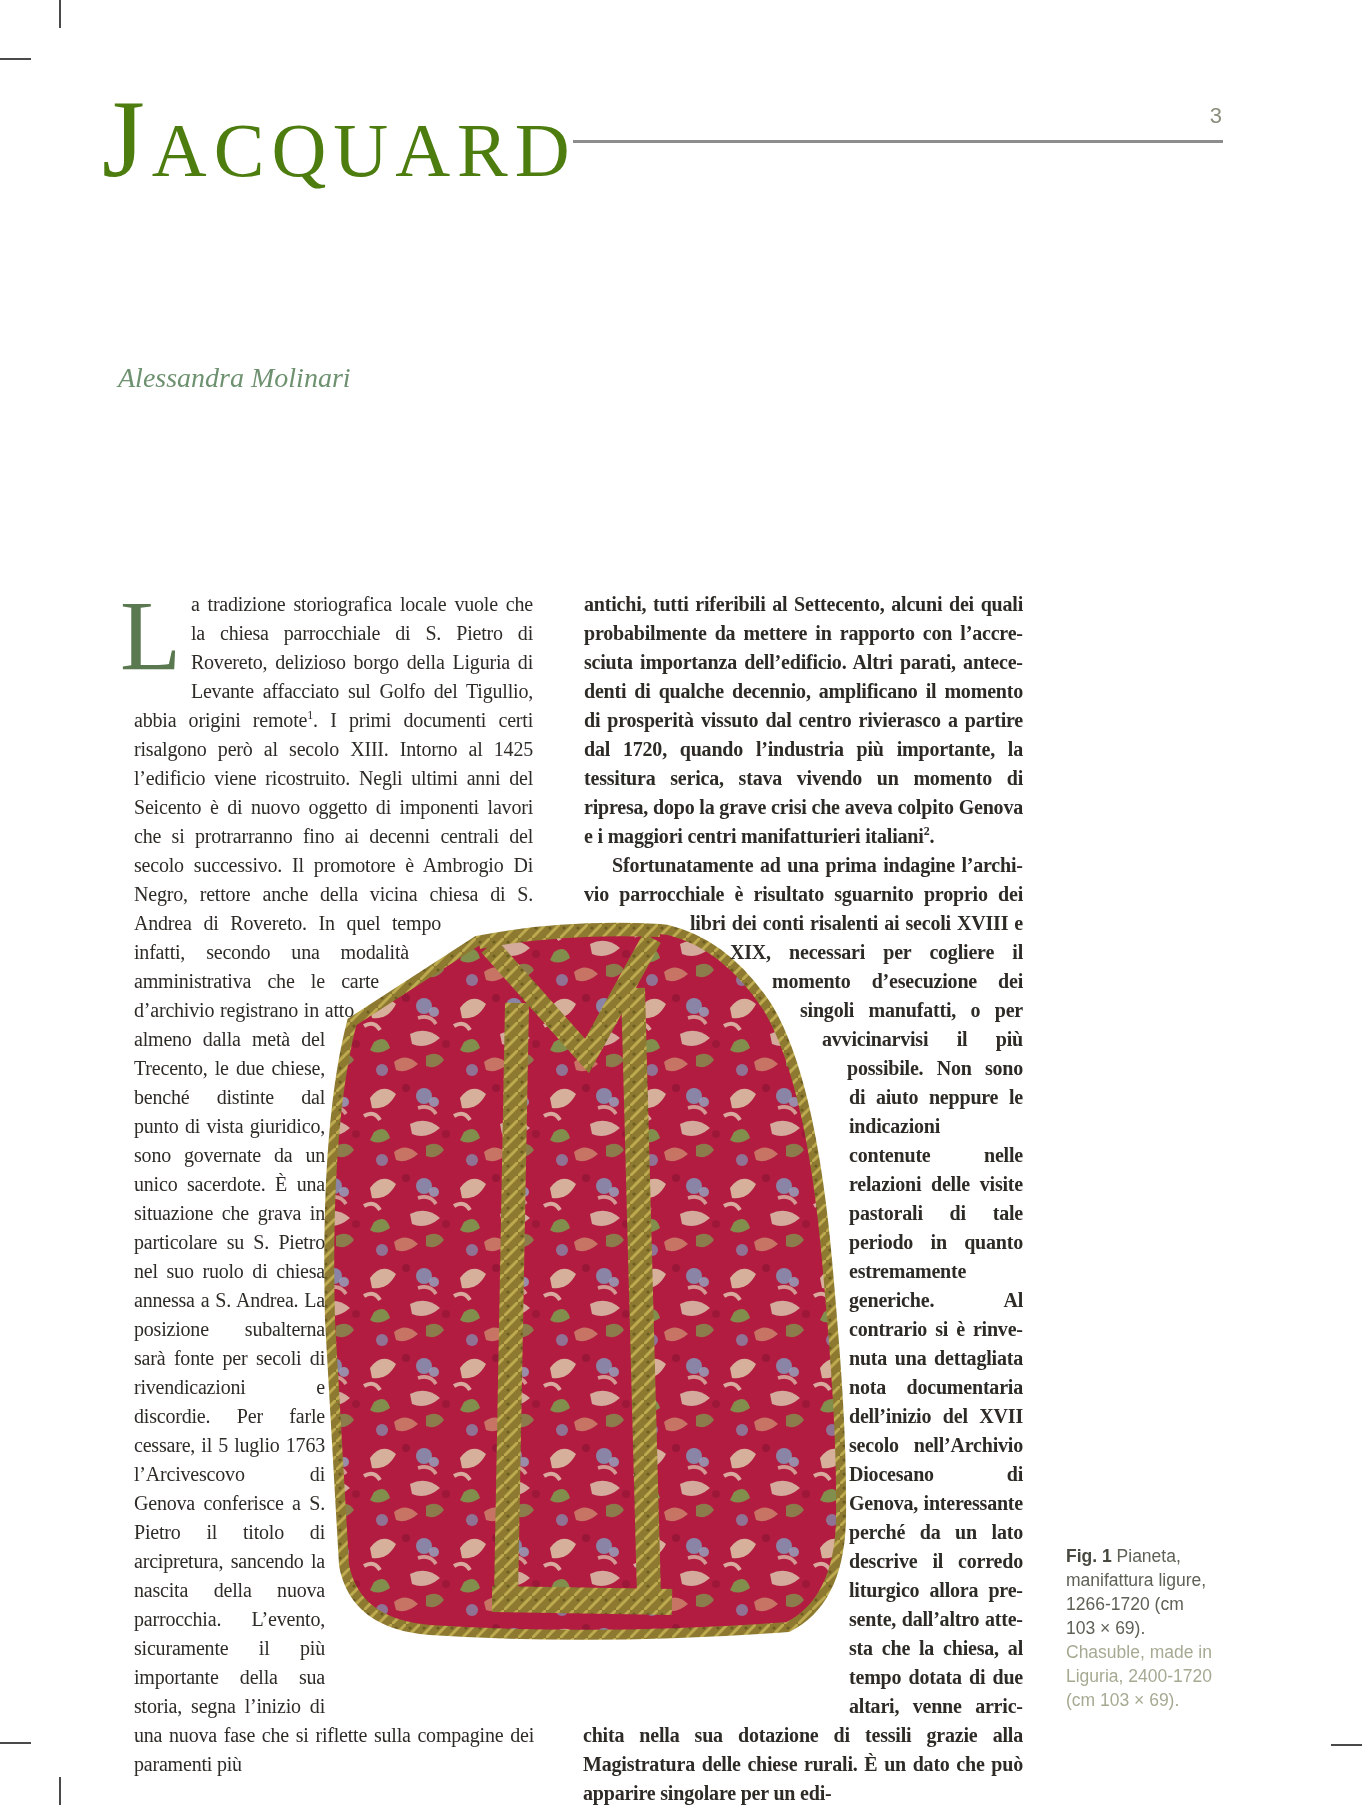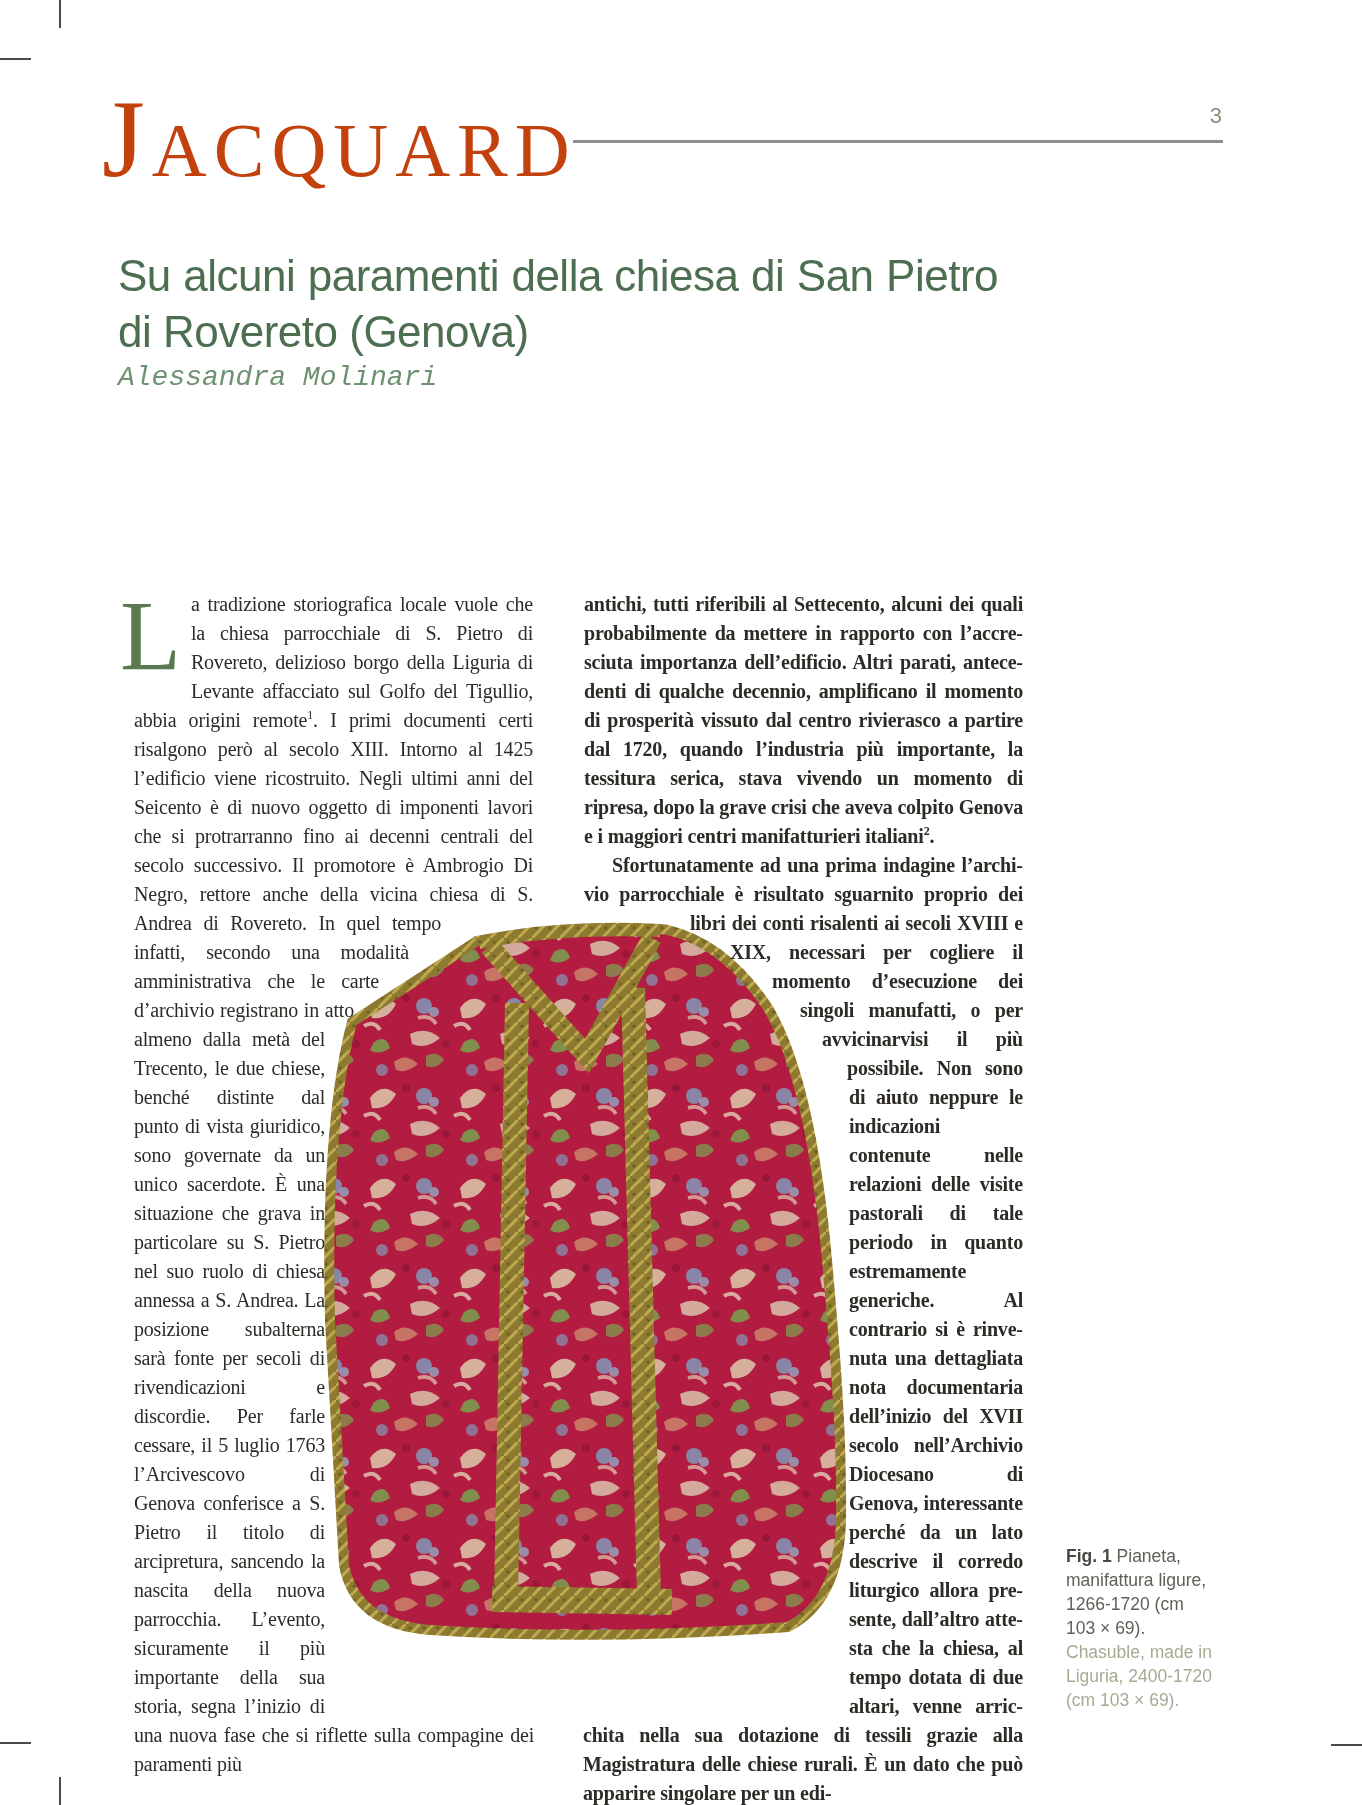--- a/index.html
+++ b/index.html
@@ -1,29 +1,29 @@
 <!DOCTYPE html>
 <html><head>
 <meta charset="utf-8">
 <style>
   html,body{margin:0;padding:0;background:#ffffff;}
   .page{position:relative;width:1362px;height:1805px;background:#ffffff;overflow:hidden;
         font-family:"Liberation Serif",serif;}
   .mark{position:absolute;background:#4a4a4a;}
   .logo{position:absolute;left:102px;top:84px;font-family:"Liberation Serif",serif;
-        font-size:76px;line-height:1;letter-spacing:7px;color:#c2410c;
+        font-size:76px;line-height:1;letter-spacing:7px;color:#4d7c0f;
         text-transform:uppercase;}
   .logo::first-letter{font-size:110px;}
   .header-rule{position:absolute;left:573px;top:140px;width:650px;height:3px;background:#8d8d8d;}
   .page-number{position:absolute;left:1160px;top:103px;width:62px;text-align:right;
         font-family:"Liberation Sans",sans-serif;font-size:22px;color:#8b8e7c;}
   .title{position:absolute;left:118px;top:248px;width:880px;margin:0;
         font-family:"Liberation Sans",sans-serif;font-weight:400;font-size:44px;line-height:56px;
         letter-spacing:-0.5px;color:#4d6e51;text-align:justify;}
-  .author{position:absolute;left:118px;top:362px;font-family:Liberation Mono, monospace;
+  .author{position:absolute;left:118px;top:362px;font-family:Liberation Serif, serif;
         font-style:italic;font-size:28px;color:#6e9170;}
   .col{position:absolute;top:590px;font-size:20px;line-height:29px;text-align:justify;
         color:#2e2b27;letter-spacing:-0.2px;hyphens:manual;}
   .col1{left:134px;width:400px;}
   .col2{left:583px;width:440px;}
   .col p{margin:0;padding:0;font-weight:bold;}
   .col p.indent{text-indent:28px;}
   .sp{float:right;clear:right;}
   .sq{float:left;clear:left;}
   .dropcap{float:left;font-family:"Liberation Serif",serif;font-size:100px;line-height:84px;
@@ -44,21 +44,20 @@
   <div class="mark" style="left:59px;top:0;width:2px;height:28px"></div>
   <div class="mark" style="left:0;top:58px;width:31px;height:2px"></div>
   <div class="mark" style="left:0;top:1742px;width:31px;height:2px"></div>
   <div class="mark" style="left:59px;top:1777px;width:2px;height:28px"></div>
   <div class="mark" style="left:1331px;top:1744px;width:31px;height:2px"></div>
 
   <div class="logo">Jacquard</div>
   <div class="header-rule"></div>
   <div class="page-number">3</div>
 
-  <h1 class="title">Su alcuni paramenti della chiesa di San Pietro di Rovereto (Genova)</h1>
   <div class="author">Alessandra Molinari</div>
 
   <svg class="figure-svg" width="1362" height="1805" viewBox="0 0 1362 1805">
     <defs>
       <pattern id="brocade" width="90" height="90" patternUnits="userSpaceOnUse">
         <rect width="90" height="90" fill="#b21c41"></rect>
         <path d="M10 18 Q22 2 36 14 Q28 30 12 28 Z" fill="#dcc0a6" opacity="0.9"></path>
         <circle cx="64" cy="16" r="8" fill="#8297b8" opacity="0.85"></circle>
         <circle cx="74" cy="22" r="5" fill="#93a6c2" opacity="0.8"></circle>
         <path d="M50 44 Q66 36 80 48 Q66 60 52 54 Z" fill="#d9c3ab" opacity="0.85"></path>

